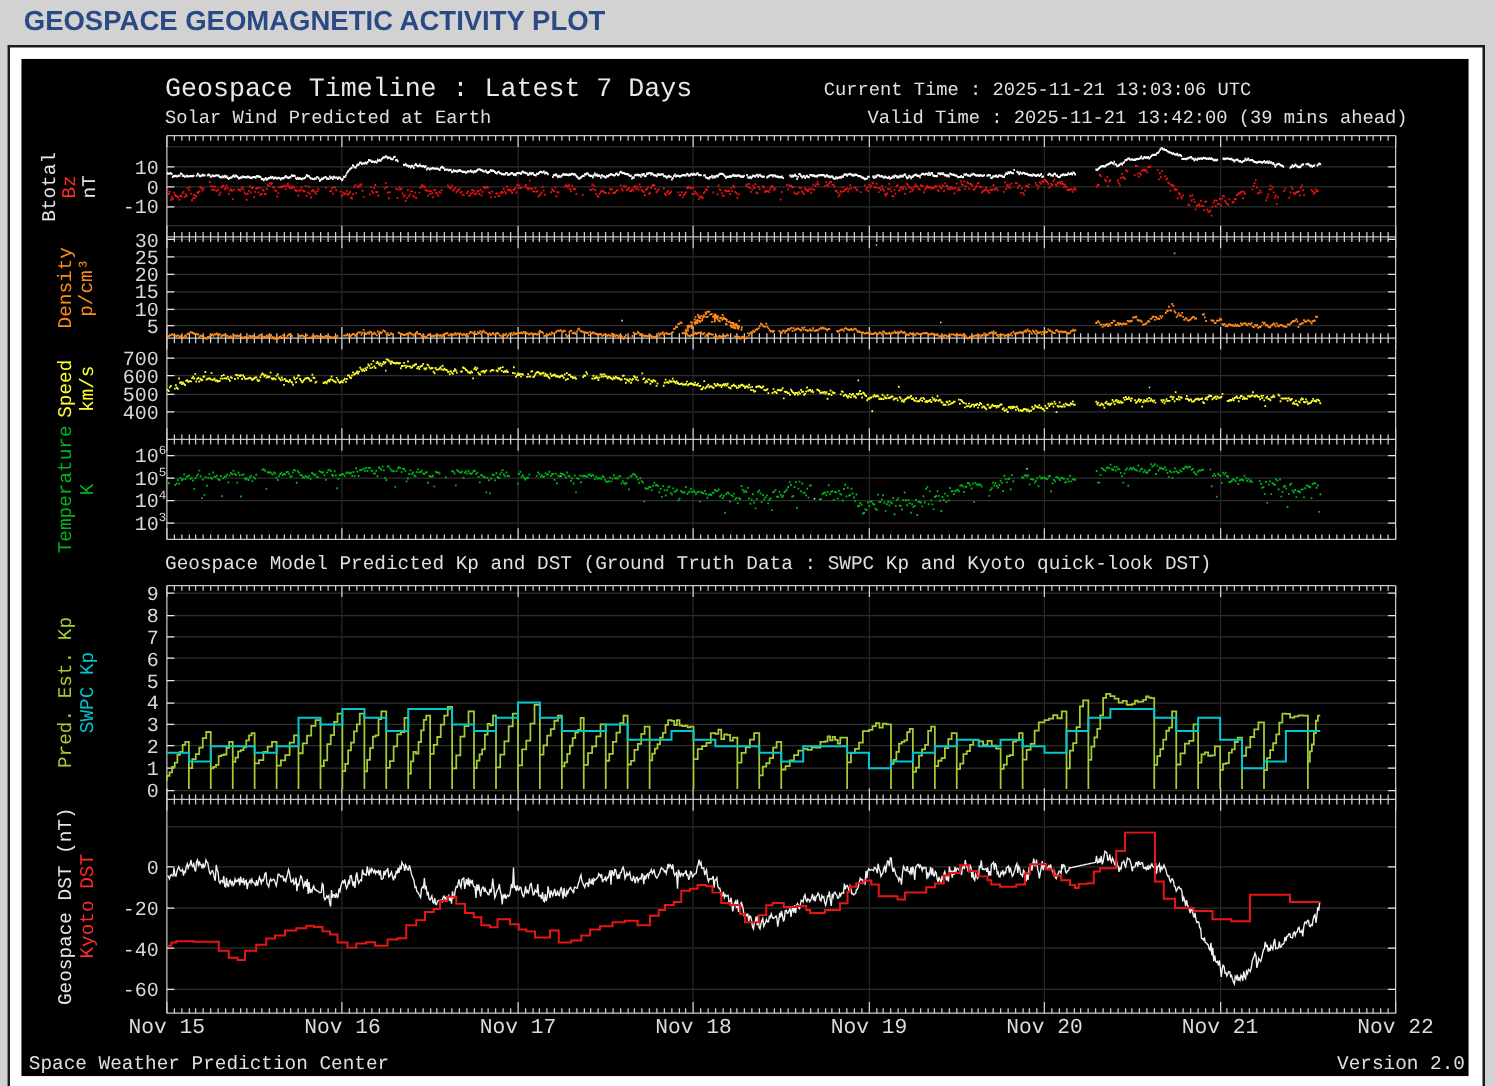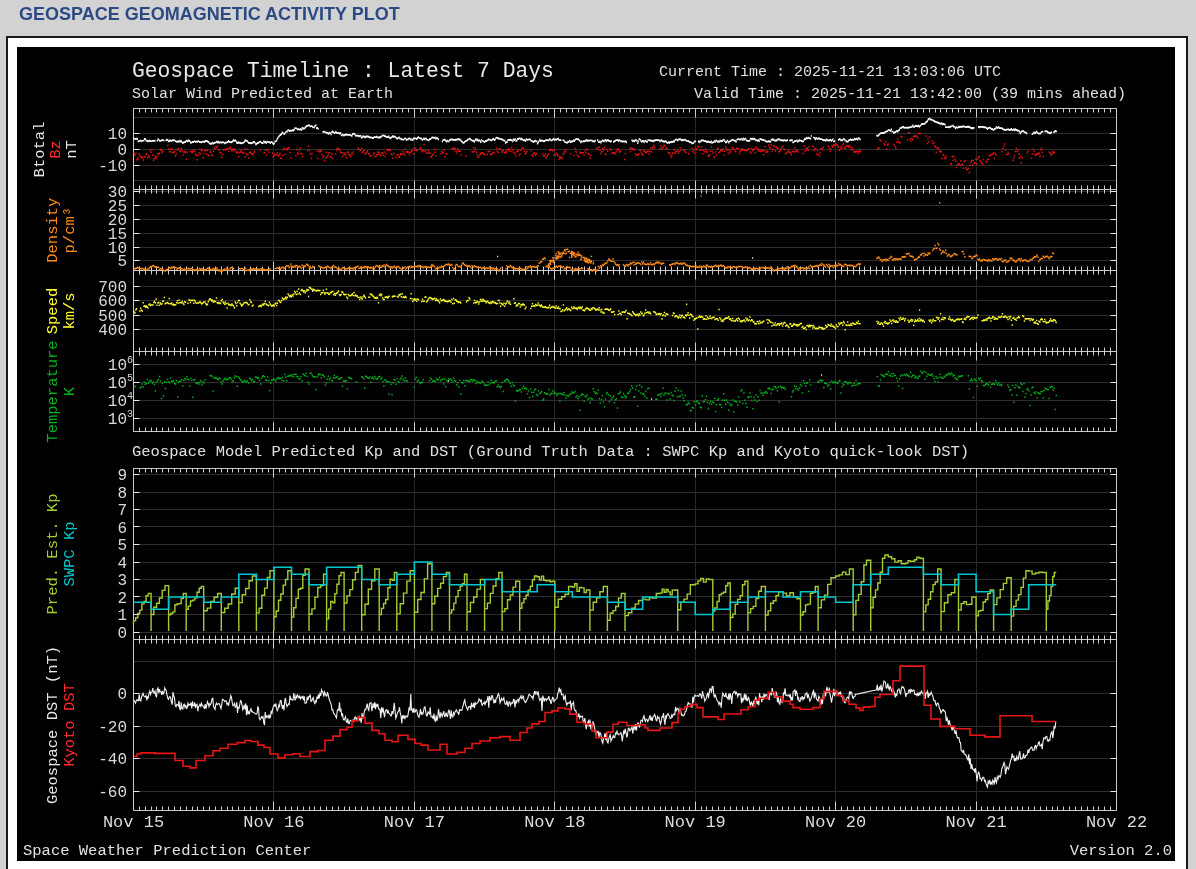--- a/index.html
+++ b/index.html
@@ -1,15 +1,15 @@
 <!DOCTYPE html>
 <html><head><meta charset="utf-8"><title>Geospace Geomagnetic Activity Plot</title>
 <style>
 html,body{margin:0;padding:0;background:#d2d2d2;width:1196px;height:869px;overflow:hidden;position:relative}
-.hdr{position:absolute;left:19px;top:4px;font-family:"Liberation Sans",sans-serif;font-weight:bold;font-size:18px;color:#2b4a85;white-space:nowrap}
+.hdr{position:absolute;left:19px;top:4px;font-family:"Liberation Sans",sans-serif;font-weight:bold;font-size:22px;color:#2b4a85;white-space:nowrap}
 .box{position:absolute;left:6px;top:36px;width:1178px;height:850px;background:#fff;border:2px solid #1a1a1a}
 svg{position:absolute;left:17px;top:47px}
 </style></head>
 <body>
 <div class="hdr">GEOSPACE GEOMAGNETIC ACTIVITY PLOT</div>
 <div class="box"></div>
 <svg width="1158" height="814" viewBox="17 47 1158 814" font-family="Liberation Mono, monospace">
 <rect x="17" y="47" width="1158" height="814" fill="#000"></rect>
 <path d="M133.5 117.5H1116.5M133.5 133.5H1116.5M133.5 149.5H1116.5M133.5 165.5H1116.5M133.5 180.5H1116.5M133.5 191.5H1116.5M133.5 205.5H1116.5M133.5 219.5H1116.5M133.5 233.5H1116.5M133.5 247.5H1116.5M133.5 260.5H1116.5M133.5 286.5H1116.5M133.5 300.5H1116.5M133.5 315.5H1116.5M133.5 329.5H1116.5M133.5 364.5H1116.5M133.5 382.5H1116.5M133.5 400.5H1116.5M133.5 418.5H1116.5M133.5 632.5H1116.5M133.5 614.5H1116.5M133.5 596.5H1116.5M133.5 579.5H1116.5M133.5 562.5H1116.5M133.5 544.5H1116.5M133.5 526.5H1116.5M133.5 509.5H1116.5M133.5 492.5H1116.5M133.5 474.5H1116.5M133.5 661.5H1116.5M133.5 693.5H1116.5M133.5 726.5H1116.5M133.5 758.5H1116.5M133.5 791.5H1116.5" stroke="#2e2e2e" fill="none"></path>
     <path d="M273.5 108.5V431.5M273.5 468.5V810.5M414.5 108.5V431.5M414.5 468.5V810.5M554.5 108.5V431.5M554.5 468.5V810.5M695.5 108.5V431.5M695.5 468.5V810.5M835.5 108.5V431.5M835.5 468.5V810.5M976.5 108.5V431.5M976.5 468.5V810.5" stroke="#272727" fill="none"></path>

